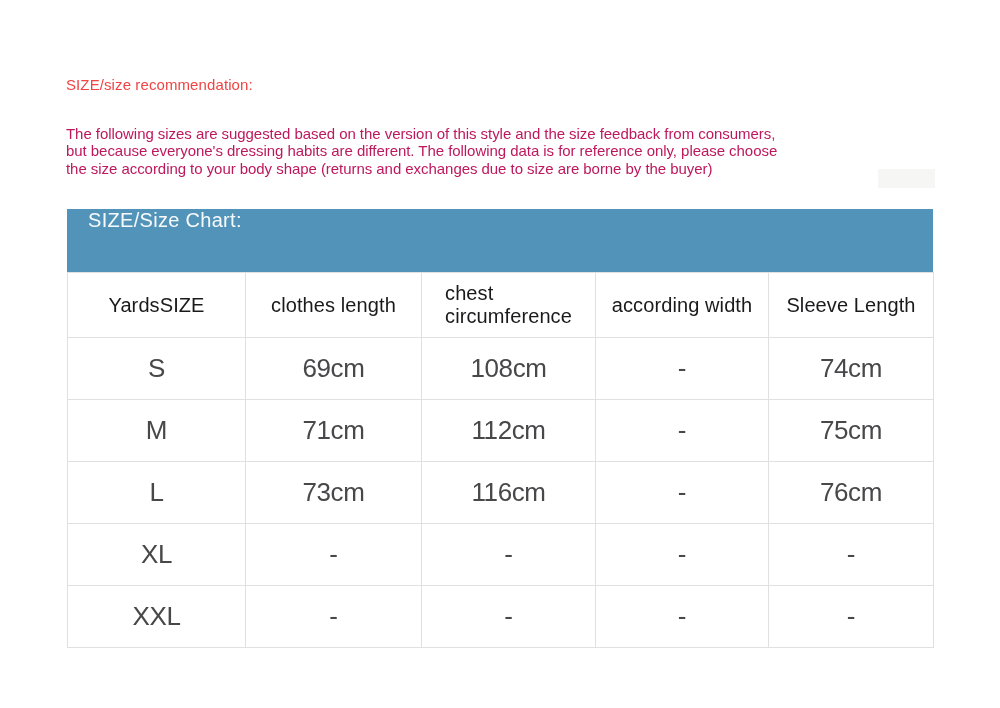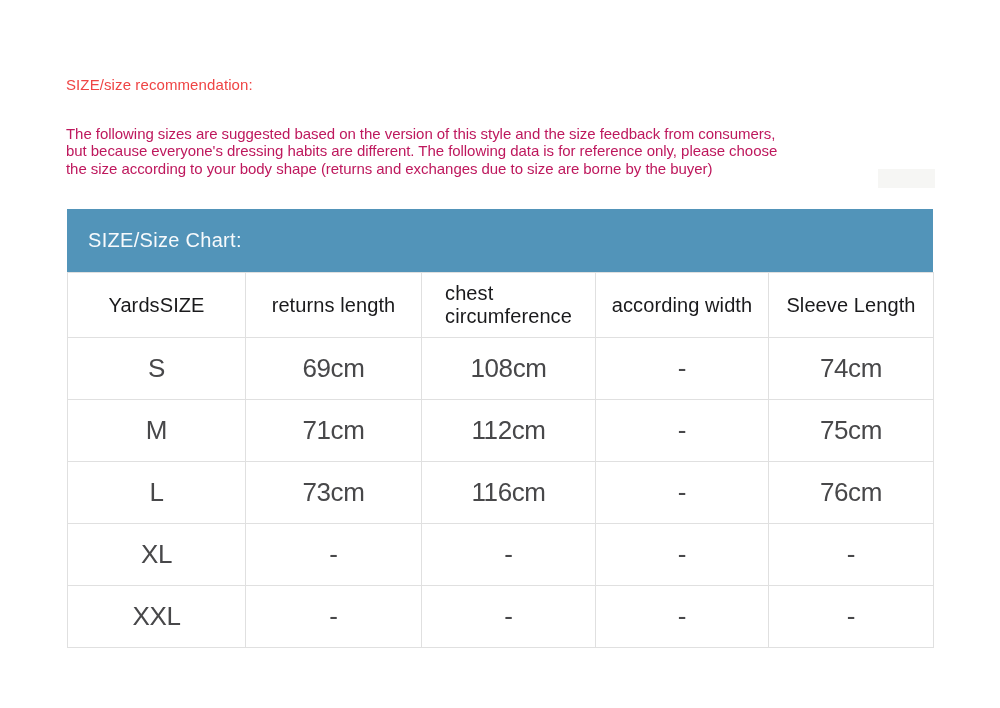--- a/index.html
+++ b/index.html
@@ -25,21 +25,21 @@
 
   .artifact {
     position: absolute; left: 878px; top: 169px; width: 57px; height: 19px;
     background: #f6f6f4;
   }
 
   .chart-section { position: absolute; left: 67px; top: 209px; width: 866px; }
 
   .title-bar {
     width: 866px; height: 63px; background: #5294b9;
-    display: flex; align-items: center;
+    display: flex; align-items: flex-start;
   }
   .title-bar span {
     padding-left: 21px; font-size: 20px; color: #f7fafc; letter-spacing: 0.3px;
   }
 
   table.size-table {
     border-collapse: collapse; table-layout: fixed; width: 866px;
     border: 1px solid #0f172a;
   }
   .size-table th, .size-table td {
@@ -81,21 +81,21 @@
       <colgroup>
         <col style="width:178px">
         <col style="width:176px">
         <col style="width:174px">
         <col style="width:173px">
         <col style="width:165px">
       </colgroup>
       <thead>
         <tr>
           <th><span class="thwrap">YardsSIZE</span></th>
-          <th><span class="thwrap">returns length</span></th>
+          <th><span class="thwrap">clothes length</span></th>
           <th><span class="thwrap">chest
 circumference</span></th>
           <th><span class="thwrap">according width</span></th>
           <th><span class="thwrap">Sleeve Length</span></th>
         </tr>
       </thead>
       <tbody>
         <tr>
           <td>S</td>
           <td>69cm</td>

